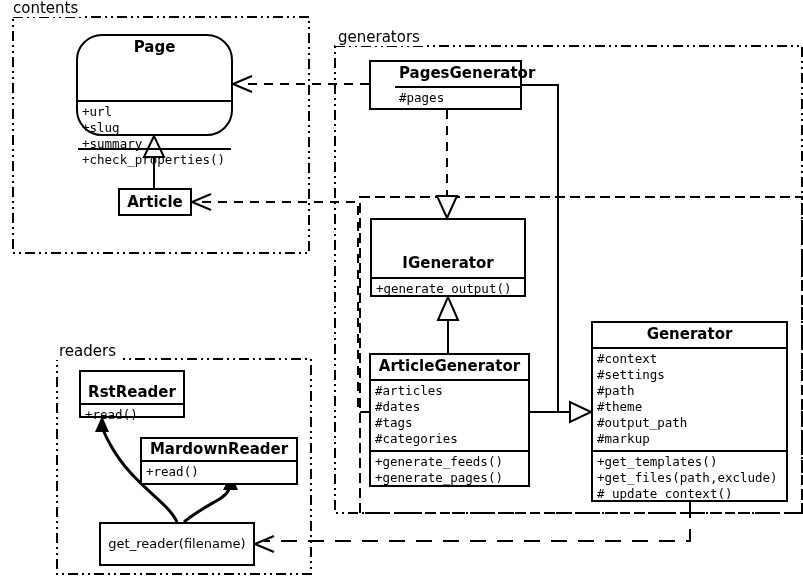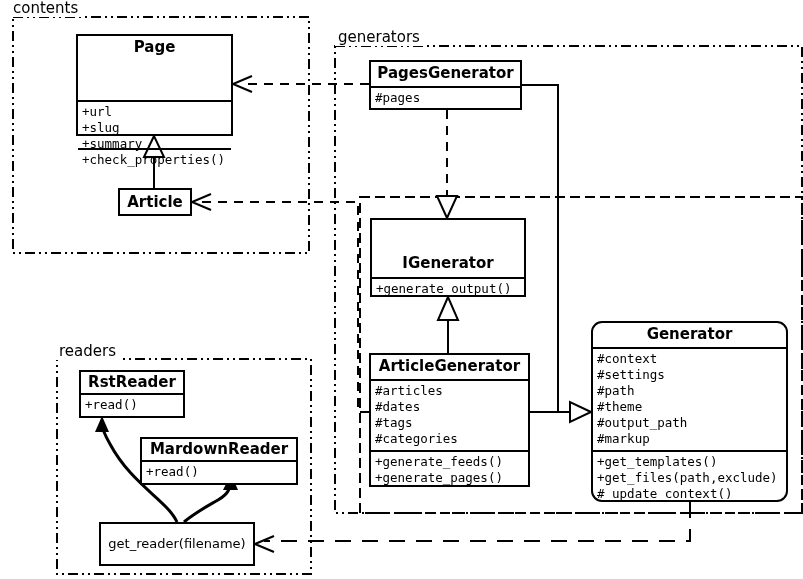--- a/index.html
+++ b/index.html
@@ -66,37 +66,37 @@
     <polygon points="98,416 91,432 105,432" fill="#000"></polygon>
 
     <path d="M 180,522 C 192,512 202,507 214,500 C 226,493 226,487 226,482" fill="none" stroke="#000" stroke-width="3"></path>
     <polygon points="227,474 219,490 234,490" fill="#000"></polygon>
   </svg>
 
   <div class="pkg-label" style="left:6px;top:-1px;">contents</div>
   <div class="pkg-label" style="left:331px;top:28px;">generators</div>
   <div class="pkg-label" style="left:52px;top:342px;">readers</div>
 
-  <div class="umlbox" style="left:72px;top:34px;width:157px;height:102px;">
+  <div class="umlbox" style="left:72px;top:34px;width:157px;height:102px;border-radius:26px;">
     <div class="sec cname">Page</div>
     <div class="sec" style="height:48px;margin-top:40px;">
       <div class="mono">+url</div>
       <div class="mono">+slug</div>
       <div class="mono">+summary</div>
     </div>
     <div class="sec">
       <div class="mono">+check_properties()</div>
     </div>
   </div>
 
   <div class="umlbox fbox" style="left:114px;top:188px;width:74px;height:28px;">
     <div class="cname" style="padding:0;">Article</div>
   </div>
 
-  <div class="umlbox" style="left:365px;top:60px;width:153px;height:50px;">
+  <div class="umlbox" style="left:365px;top:60px;width:153px;height:50px;padding-left:24px;">
     <div class="sec cname">PagesGenerator</div>
     <div class="sec">
       <div class="mono">#pages</div>
     </div>
   </div>
 
   <div class="umlbox" style="left:366px;top:218px;width:156px;height:79px;">
     <div class="sec" style="padding-bottom:4px;">
       <div class="cname" style="padding-top:0;padding-bottom:0;margin-top:32px;">IGenerator</div>
     </div>
@@ -112,39 +112,39 @@
       <div class="mono">#dates</div>
       <div class="mono">#tags</div>
       <div class="mono">#categories</div>
     </div>
     <div class="sec">
       <div class="mono">+generate_feeds()</div>
       <div class="mono">+generate_pages()</div>
     </div>
   </div>
 
-  <div class="umlbox" style="left:587px;top:321px;width:197px;height:181px;border-radius:11px;">
+  <div class="umlbox" style="left:587px;top:321px;width:197px;height:181px;">
     <div class="sec cname">Generator</div>
     <div class="sec">
       <div class="mono">#context</div>
       <div class="mono">#settings</div>
       <div class="mono">#path</div>
       <div class="mono">#theme</div>
       <div class="mono">#output_path</div>
       <div class="mono">#markup</div>
     </div>
     <div class="sec">
       <div class="mono">+get_templates()</div>
       <div class="mono">+get_files(path,exclude)</div>
       <div class="mono">#_update_context()</div>
     </div>
   </div>
 
   <div class="umlbox" style="left:75px;top:370px;width:106px;height:48px;">
-    <div class="sec cname" style="padding-top:1px;padding-bottom:1px;">RstReader</div>
+    <div class="sec cname" style="padding-top:11px;padding-bottom:1px;">RstReader</div>
     <div class="sec">
       <div class="mono">+read()</div>
     </div>
   </div>
 
   <div class="umlbox" style="left:136px;top:429px;width:158px;height:48px;margin-top:8px;">
     <div class="sec cname" style="padding-top:1px;padding-bottom:1px;">MardownReader</div>
     <div class="sec">
       <div class="mono">+read()</div>
     </div>

